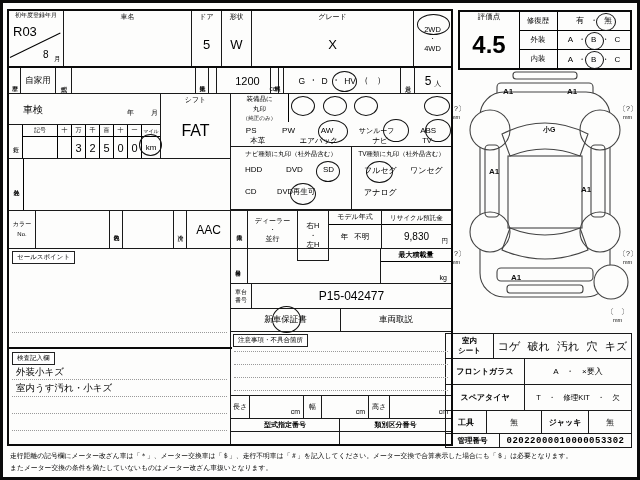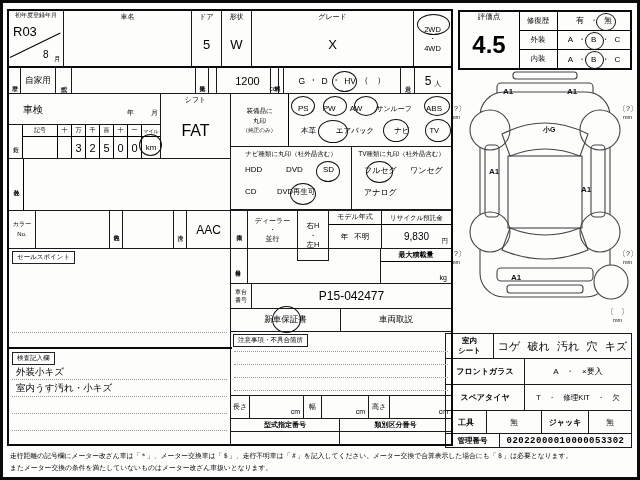--- a/index.html
+++ b/index.html
@@ -141,21 +141,21 @@
       </div>
     </div>
   </div>
   <div class="circ" style="left:139px;top:134px;width:21px;height:20px;"></div>
 
   <div class="cell col" style="left:160px;top:93px;width:71px;height:66px;">
     <div class="hd" style="padding-top:2px;font-size:7px;">シフト</div>
     <div class="cen" style="flex:1;font-size:16px;">FAT</div>
   </div>
 
-  <div class="cell" style="left:230px;top:93px;width:222px;height:54px;display:flex;">
+  <div class="cell" style="left:230px;top:93px;width:222px;height:54px;display:flex;flex-direction:column;">
     <div class="cen col" style="width:57px;border-right:1px solid #000;font-size:6.5px;line-height:1.5;text-align:center;">
       <div>装備品に</div>
       <div>丸印</div>
       <div style="font-size:5.5px;">（純正のみ）</div>
     </div>
     <div class="col" style="flex:1;justify-content:space-around;padding:4px 2px;">
       <div style="display:flex;justify-content:space-around;font-size:8px;">
         <span>PS</span>
         <span>PW</span>
         <span>AW</span>

